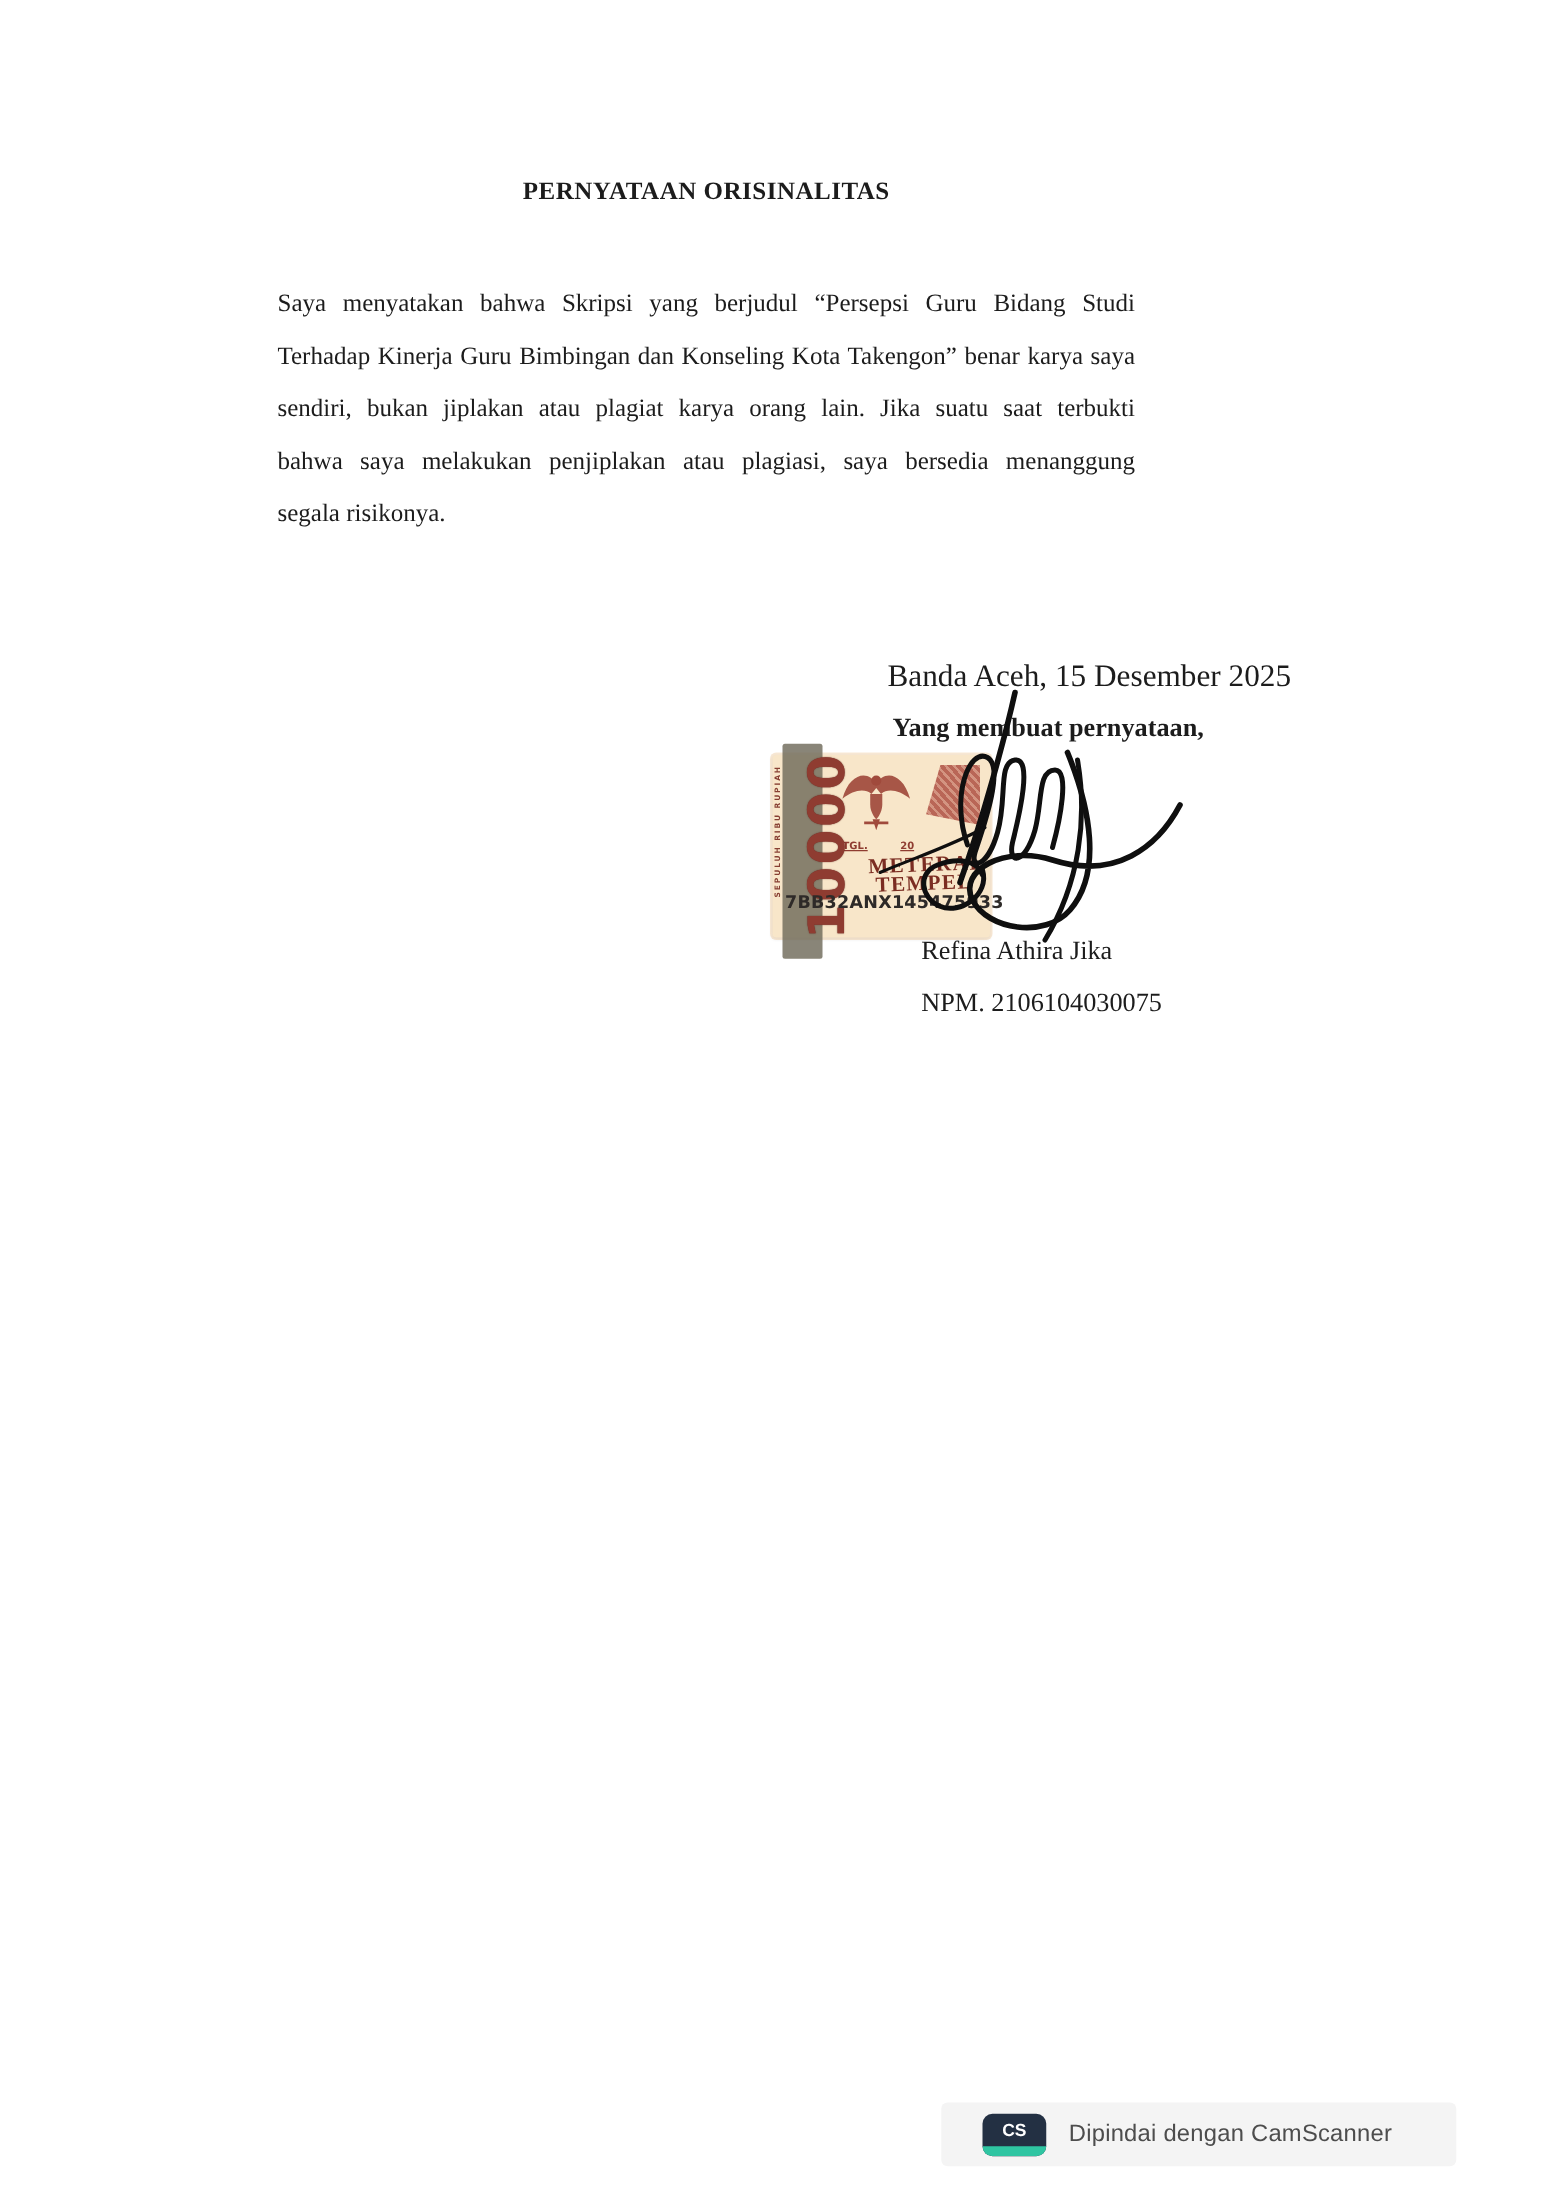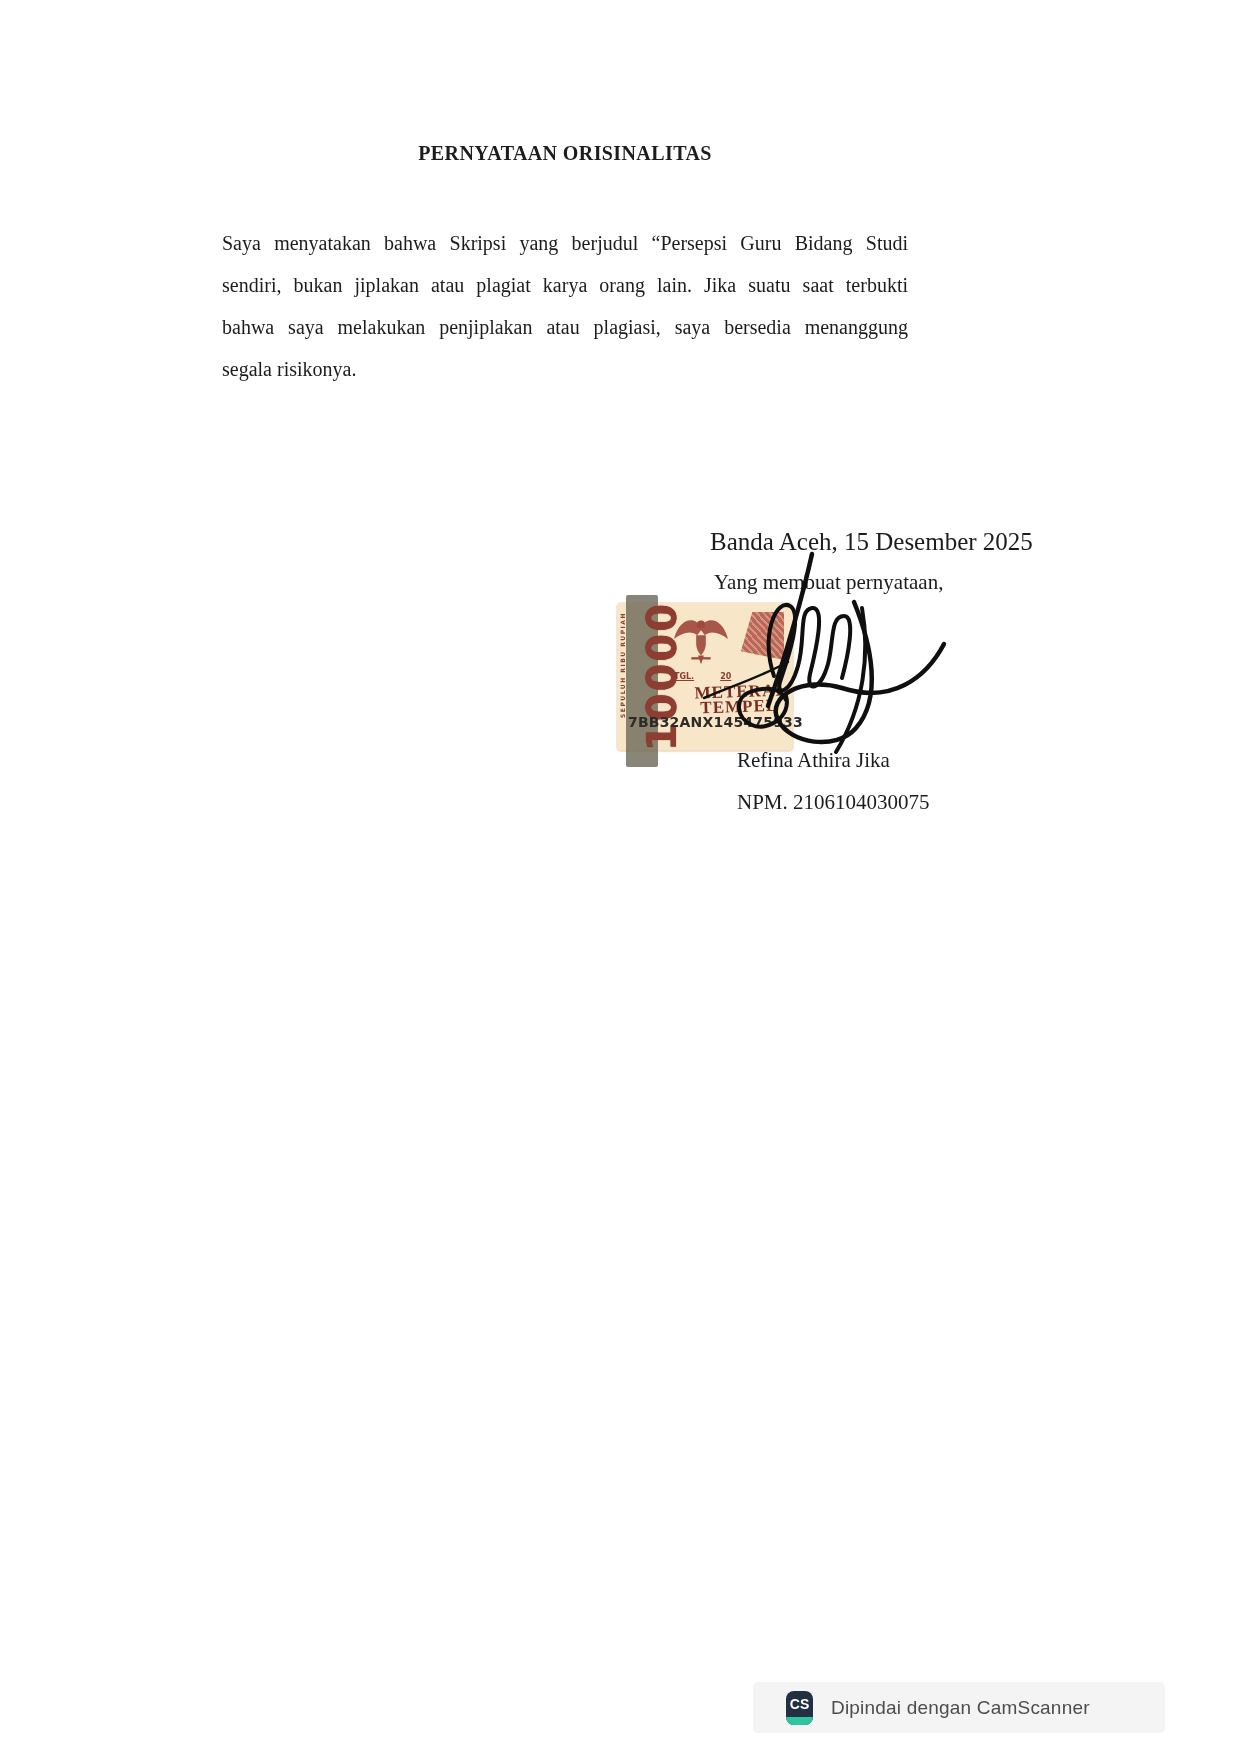--- a/index.html
+++ b/index.html
@@ -9,21 +9,21 @@
   }
   .doc-title {
     position:absolute; top:142px; left:222px; width:686px;
     text-align:center; font-weight:bold; font-size:20px; letter-spacing:.4px;
   }
   .body-text { position:absolute; top:222px; left:222px; width:686px; font-size:20px; }
   .body-line { height:42px; line-height:42px; text-align:justify; text-align-last:justify; }
   .body-line.last { text-align-last:left; }
 
   .place-date { position:absolute; left:710px; top:528px; font-size:25px; }
-  .maker-label { position:absolute; left:714px; top:570px; font-size:21px; }
+  .maker-label { position:absolute; left:714px; top:570px; font-size:21px;font-weight:bold; }
   .sig-name   { position:absolute; left:737px; top:748px; font-size:21px; }
   .sig-npm    { position:absolute; left:737px; top:790px; font-size:21px; }
 
   
   .stamp {
     position:absolute; left:618px; top:604px; width:174px; height:146px;
     background:var(--paper); border-radius:3px;
     box-shadow:0 0 0 2px rgba(240,205,160,.45), 0 1px 3px rgba(0,0,0,.12);
   }
   .stamp .tape {
@@ -68,21 +68,21 @@
     color:#2e2a28; letter-spacing:.2px;
   }
   .signature-svg { position:absolute; left:640px; top:546px; z-index:5; }
 
   
   .footer-bar {
     position:absolute; left:753px; top:1682px; width:412px; height:51px;
     background:var(--bar); border-radius:5px; display:flex; align-items:center;
   }
   .cs-icon {
-    position:relative; width:27px; height:34px; margin-left:33px;
+    position:relative; width:51px; height:34px; margin-left:33px;
     border-radius:8px; background:var(--icon_bg); overflow:hidden;
     display:flex; align-items:center; justify-content:center; flex:none;
   }
   .cs-icon .strip { position:absolute; left:0; right:0; bottom:0; height:8px; background:var(--icon_strip); }
   .cs-icon .cs-text {
     color:#ffffff; font-family:"Liberation Sans",sans-serif; font-weight:bold;
     font-size:14px; margin-top:-7px; letter-spacing:0;
   }
   .footer-text {
     margin-left:18px; font-family:"Liberation Sans",sans-serif;
@@ -91,20 +91,21 @@
 </style>
 </head>
 <body>
 
 <div class="page">
 
   <div class="doc-title">PERNYATAAN ORISINALITAS</div>
 
   <div class="body-text">
     <div class="body-line">Saya menyatakan bahwa Skripsi yang berjudul “Persepsi Guru Bidang Studi</div>
+    <div class="body-line">Terhadap Kinerja Guru Bimbingan dan Konseling Kota Takengon” benar karya saya</div>
     <div class="body-line">sendiri, bukan jiplakan atau plagiat karya orang lain. Jika suatu saat terbukti</div>
     <div class="body-line">bahwa saya melakukan penjiplakan atau plagiasi, saya bersedia menanggung</div>
     <div class="body-line last">segala risikonya.</div>
   </div>
 
   <div class="place-date">Banda Aceh, 15 Desember 2025</div>
   <div class="maker-label">Yang membuat pernyataan,</div>
 
   <div class="stamp">
     <div class="tape"></div>

